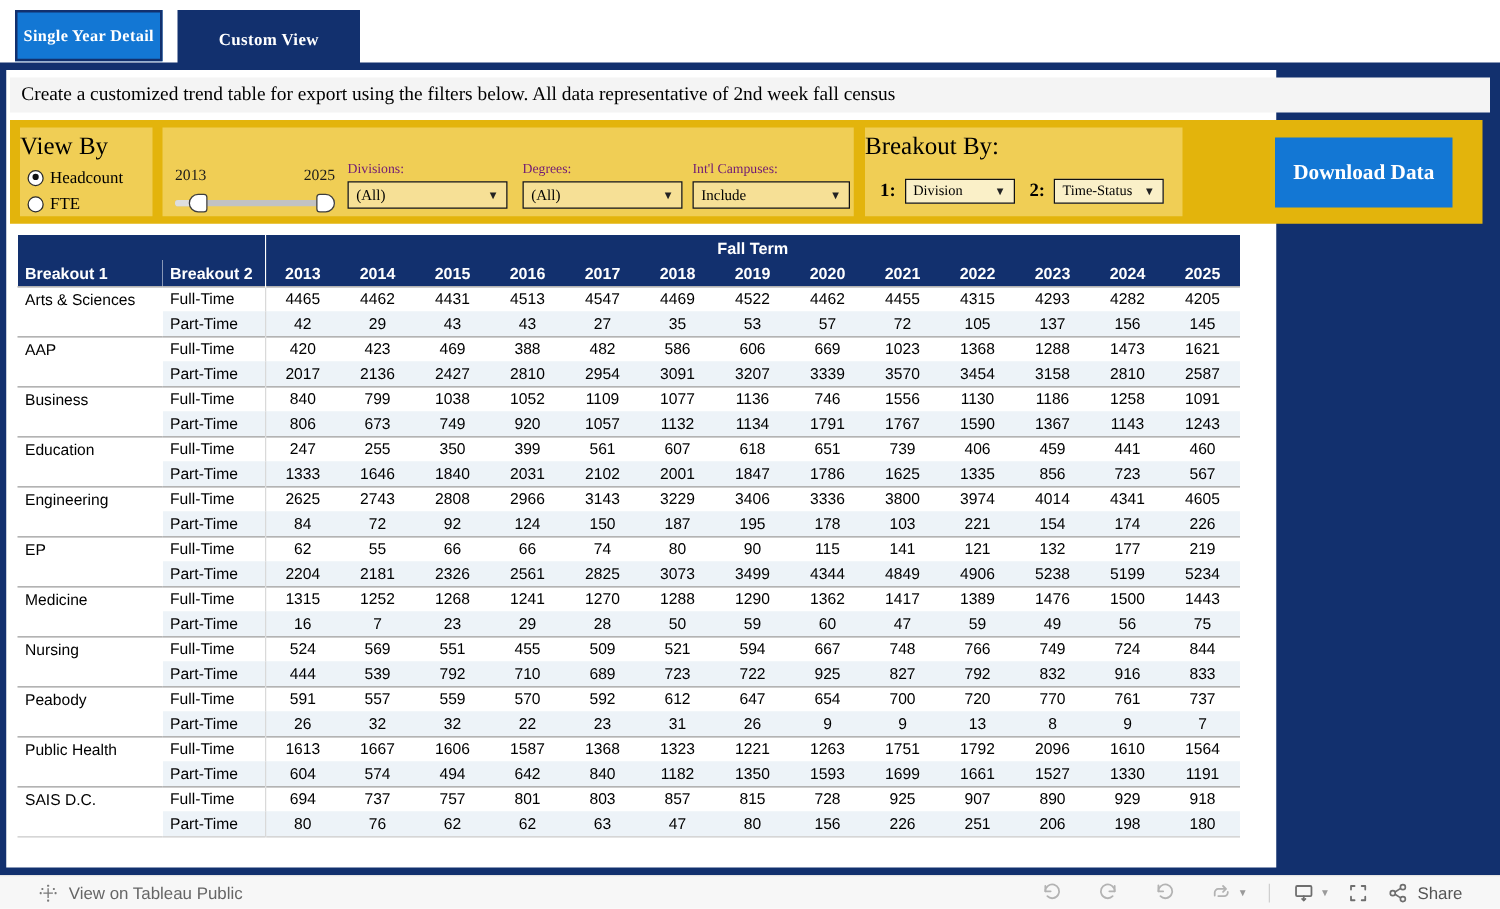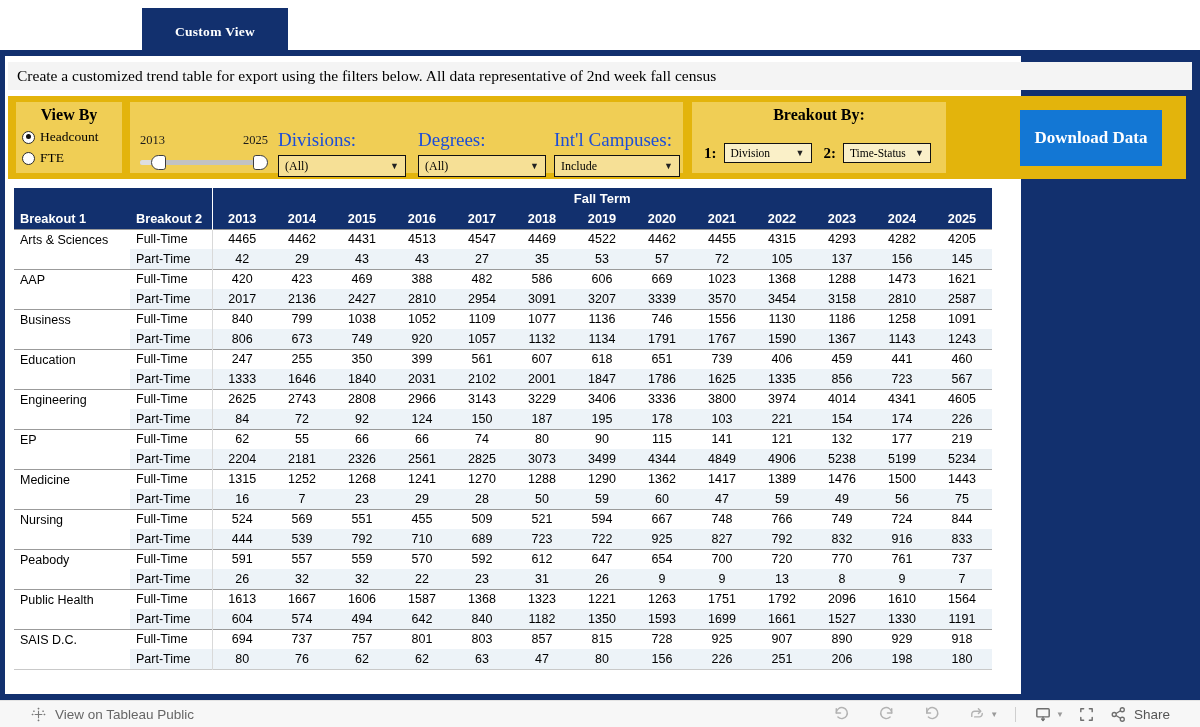--- a/index.html
+++ b/index.html
@@ -17,40 +17,40 @@
   .frame { position:absolute; left:0; top:50px; width:1200px; height:650px; background:#12306E; }
   .inner { position:absolute; left:5px; top:6px; width:1016px; height:638px; background:#fff;padding-left:24px; }
 
   .desc-bar { position:absolute; left:3px; top:6px; width:1184px; height:28px; background:#F4F4F4;
               display:flex; align-items:center; padding-left:9px;
               font-family:"Liberation Serif",serif; font-size:15.5px; color:#000; }
 
   
   .filter-bar { position:absolute; left:3px; top:40px; width:1178px; height:83px; background:#E3B40C; }
   .panel { position:absolute; top:6px; height:71px; background:#F0CE55; }
-  .p-title { text-align:center; font-family:"Liberation Serif",serif; font-weight:bold; font-size:16px; padding-top:4px; color:#000; }
+  .p-title { text-align:left; font-family:"Liberation Serif",serif; font-weight:normal; font-size:20px; padding-top:4px; color:#000; }
 
   .viewby { left:8px; width:106px; }
   .vb-opt { display:flex; align-items:center; margin:5px 0 0 6px; cursor:pointer; }
   .radio { width:13px; height:13px; border:1.5px solid #2b2b2b; border-radius:50%; background:#fff; position:relative; flex:none; }
   .radio.sel::after { content:""; position:absolute; left:2.5px; top:2.5px; width:5px; height:5px; border-radius:50%; background:#111; }
   .vb-lbl { font-family:"Liberation Serif",serif; font-size:13.5px; margin-left:5px; }
 
   .include { left:122px; width:553px; }
   .slider-block { position:absolute; left:10px; top:31px; width:128px; }
   .sl-labels { display:flex; justify-content:space-between; font-family:"Liberation Serif",serif; font-size:12.5px; color:#1a1a1a; }
   .sl-track { position:relative; margin-top:7px; height:16px; }
   .track-line { position:absolute; top:5px; left:0; right:0; height:5px; background:#C2C2C2; border-radius:3px; }
   .track-stub { position:absolute; top:5px; left:0; width:16px; height:5px; background:#DEDEDE; border-radius:3px; }
   .handle { position:absolute; top:0; width:15px; height:15px; background:#fff; border:1.6px solid #3d3d3d; cursor:ew-resize; }
   .handle.h-left  { left:11px; border-radius:8px 3px 3px 8px; }
   .handle.h-right { right:0; border-radius:3px 8px 8px 3px; }
 
   .dd-group { position:absolute; top:27px; }
-  .dd-label { font-family:"Liberation Serif",serif; font-size:19px; margin-bottom:4px; color:#1d4ed8; }
+  .dd-label { font-family:"Liberation Serif",serif; font-size:11px; margin-bottom:4px; color:#701a75; }
   .dd { height:22px; background:#F6E096; border:1px solid #111; display:flex; align-items:center;
         padding:0 6px; font-family:"Liberation Serif",serif; font-size:12px; cursor:pointer; }
   .dd .caret { margin-left:auto; font-size:9px; color:#222; }
   .dd-div { left:148px; } .dd-div .dd { width:128px; }
   .dd-deg { left:288px; } .dd-deg .dd { width:128px; }
   .dd-int { left:424px; } .dd-int .dd { width:126px; }
 
   .breakout { left:684px; width:254px; }
   .bo-row { position:absolute; top:41px; left:12px; display:flex; align-items:center; }
   .bo-num { font-family:"Liberation Serif",serif; font-weight:bold; font-size:15px; margin-right:7px; }
@@ -88,20 +88,21 @@
   .caret-sm { font-size:8px; color:#9a9a9a; margin-left:3px; }
   .sep { width:1px; height:15px; background:#CFCFCF; margin:0 4px; }
   .share-lbl { color:#555; font-size:13.5px; margin-left:6px; }
   .gap-lg { margin-right:13px; }
 </style>
 </head>
 <body>
 
 <div class="page">
 
+  <div class="tab tab-single">Single Year Detail</div>
   <div class="tab tab-custom">Custom View</div>
 
   <div class="frame">
     <div class="inner">
 
       <div class="desc-bar">
         <span>Create a customized trend table for export using the filters below. All data representative of 2nd week fall census</span>
       </div>
 
       <div class="filter-bar">

